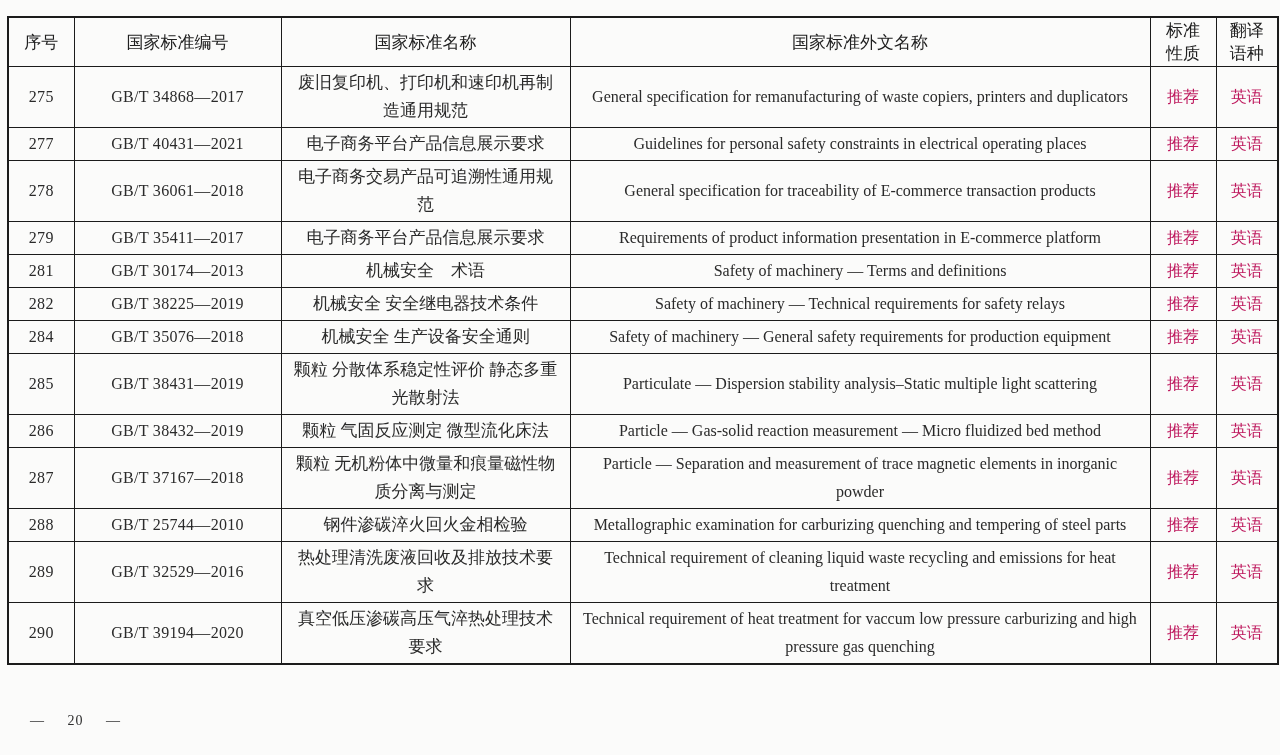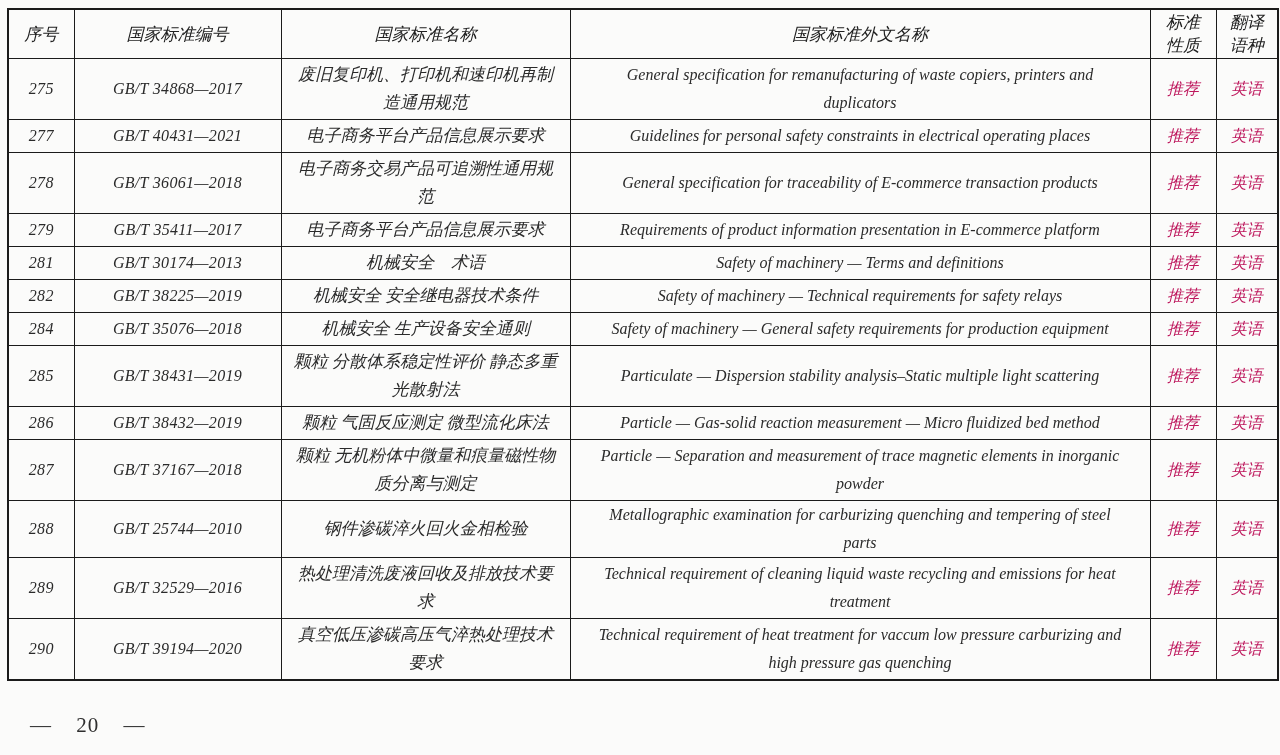--- a/index.html
+++ b/index.html
@@ -13,25 +13,24 @@
     overflow: hidden;
   }
   .page {
     position: relative;
     width: 1280px;
     height: 755px;
   }
   table.standards {
     position: absolute;
     left: 7px;
-    top: 8px;
+    top: 16px;
     border-collapse: collapse;
     table-layout: fixed;
     border: 2px solid #1b1b1b;
-    font-style: italic;
   }
   col.c-no    { width: 66px;  }
   col.c-code  { width: 207px; }
   col.c-zh    { width: 289px; }
   col.c-en    { width: 580px; }
   col.c-nat   { width: 66px;  }
   col.c-lang  { width: 62px;  }
 
   th, td {
     border: 1px solid #1b1b1b;
@@ -51,37 +50,37 @@
     font-size: 16px;
     line-height: 28px;
     color: #2a2a2a;
   }
   td.cell-zh {
     text-align: center;
     padding: 2px 9px;
     font-size: 17px;
   }
   td.cell-en {
-    padding: 0 24px;
+    padding: 0 8px;
     font-size: 16px;
   }
   td.cell-no, td.cell-code {
     font-size: 16px;
     letter-spacing: 0.3px;
     margin-left: 20px;
   }
   td.cell-nature, td.cell-lang {
     font-size: 16px;
     color: #be185d;
   }
   .footer {
     position: absolute;
     left: 30px;
     top: 713px;
-    font-size: 21px;
+    font-size: 14px;
     color: #2e2e2e;
     word-spacing: 18px;
     letter-spacing: 1px;
   }
 </style>
 </head>
 <body>
 
 <div class="page">
 

